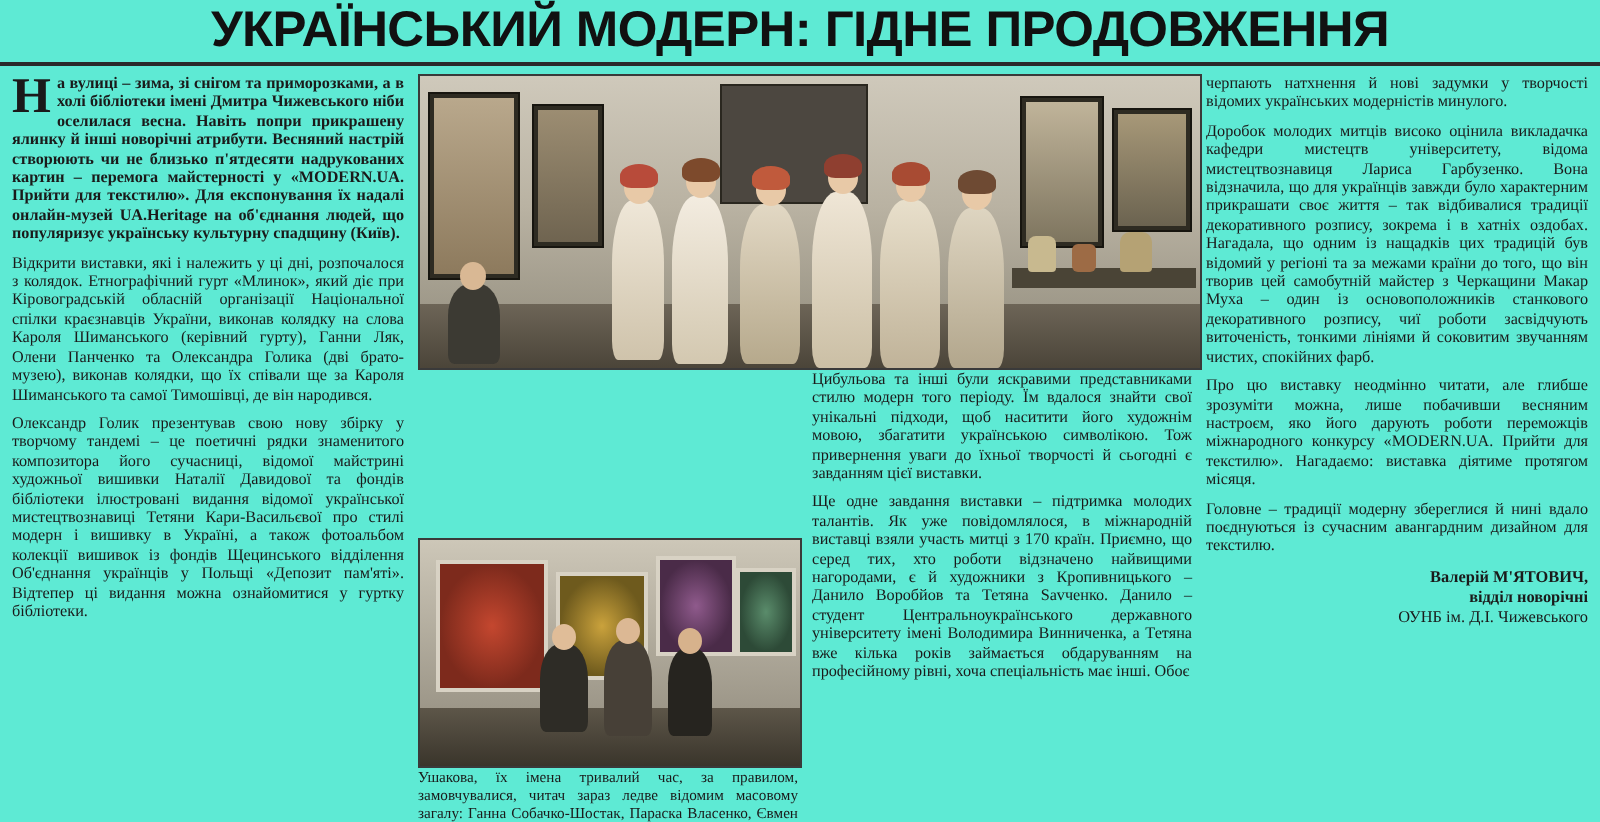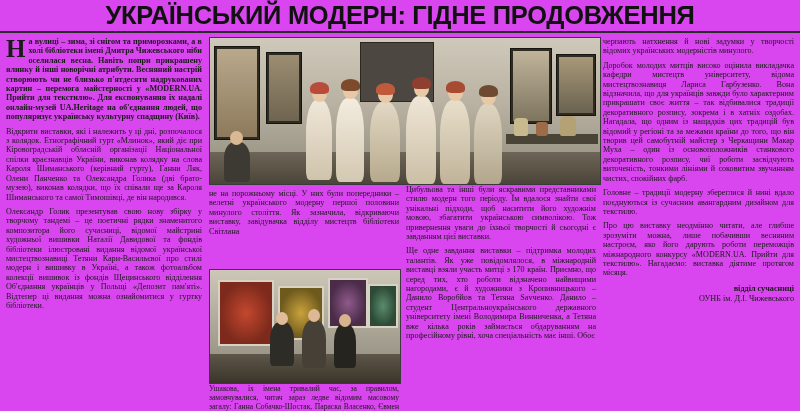--- a/index.html
+++ b/index.html
@@ -6,21 +6,21 @@
   body{
     width:800px;height:411px;
     background:#d9d7d2;
     font-family:"Liberation Serif", serif;
     color:#111;
     overflow:hidden;
   }
   .page{
     position:relative;
     width:800px;height:411px;
-    background:#d946ef;
+    background:#5eead4;
     box-sizing:border-box;
   }
   
   .headline{
     position:absolute;
     left:0;top:0;
     width:800px;
     height:32px;
     text-align:center;
     font-family:"Liberation Sans", sans-serif;
@@ -119,39 +119,37 @@
 
     <div class="col c1">
       <p class="lede">
         <span class="dropcap">Н</span>
         <span>а вулиці – зима, зі снігом та приморозками, а в холі бібліотеки імені Дмитра Чижевського ніби оселилася весна. Навіть попри прикрашену ялинку й інші новорічні атрибути. Весняний настрій створюють чи не близько п'ятдесяти надрукованих картин – перемога майстерності у «MODERN.UA. Прийти для текстилю». Для експонування їх надалі онлайн-музей UA.Heritage на об'єднання людей, що популяризує українську культурну спадщину (Київ).</span>
       </p>
       <p>Відкрити виставки, які і належить у ці дні, розпочалося з колядок. Етнографічний гурт «Млинок», який діє при Кіровоградській обласній організації Національної спілки краєзнавців України, виконав колядку на слова Кароля Шиманського (керівний гурту), Ганни Ляк, Олени Панченко та Олександра Голика (дві брато-музею), виконав колядки, що їх співали ще за Кароля Шиманського та самої Тимошівці, де він народився.</p>
       <p>Олександр Голик презентував свою нову збірку у творчому тандемі – це поетичні рядки знаменитого композитора його сучасниці, відомої майстрині художньої вишивки Наталії Давидової та фондів бібліотеки ілюстровані видання відомої української мистецтвознавиці Тетяни Кари-Васильєвої про стилі модерн і вишивку в Україні, а також фотоальбом колекції вишивок із фондів Щецинського відділення Об'єднання українців у Польщі «Депозит пам'яті». Відтепер ці видання можна ознайомитися у гуртку бібліотеки.</p>
     </div>
 
-    <div class="col c2" style="top:152px;">
-      <p>не на порожньому місці. У них були попередники – велетні українського модерну першої половини минулого століття. Як зазначила, відкриваючи виставку, завідувачка відділу мистецтв бібліотеки Світлана</p>
-    </div>
     <div class="col c2 cap" style="top:348px;">
       <span>Ушакова, їх імена тривалий час, за правилом, замовчувалися, читач зараз ледве відомим масовому загалу: Ганна Собачко-Шостак, Параска Власенко, Євмен Пшеченко, Василь Довгошия, Глікерія</span>
     </div>
 
     <div class="col c3" style="top:148px;">
       <p>Цибульова та інші були яскравими представниками стилю модерн того періоду. Їм вдалося знайти свої унікальні підходи, щоб наситити його художнім мовою, збагатити українською символікою. Тож привернення уваги до їхньої творчості й сьогодні є завданням цієї виставки.</p>
       <p>Ще одне завдання виставки – підтримка молодих талантів. Як уже повідомлялося, в міжнародній виставці взяли участь митці з 170 країн. Приємно, що серед тих, хто роботи відзначено найвищими нагородами, є й художники з Кропивницького – Данило Воробйов та Тетяна Savченко. Данило – студент Центральноукраїнського державного університету імені Володимира Винниченка, а Тетяна вже кілька років займається обдаруванням на професійному рівні, хоча спеціальність має інші. Обоє</p>
     </div>
 
     <div class="col c4">
       <p>черпають натхнення й нові задумки у творчості відомих українських модерністів минулого.</p>
       <p>Доробок молодих митців високо оцінила викладачка кафедри мистецтв університету, відома мистецтвознавиця Лариса Гарбузенко. Вона відзначила, що для українців завжди було характерним прикрашати своє життя – так відбивалися традиції декоративного розпису, зокрема і в хатніх оздобах. Нагадала, що одним із нащадків цих традицій був відомий у регіоні та за межами країни до того, що він творив цей самобутній майстер з Черкащини Макар Муха – один із основоположників станкового декоративного розпису, чиї роботи засвідчують виточеність, тонкими лініями й соковитим звучанням чистих, спокійних фарб.</p>
+      <p>Про цю виставку неодмінно читати, але глибше зрозуміти можна, лише побачивши весняним настроєм, яко його дарують роботи переможців міжнародного конкурсу «MODERN.UA. Прийти для текстилю». Нагадаємо: виставка діятиме протягом місяця.</p>
       <p>Головне – традиції модерну збереглися й нині вдало поєднуються із сучасним авангардним дизайном для текстилю.</p>
-      <p>Про цю виставку неодмінно читати, але глибше зрозуміти можна, лише побачивши весняним настроєм, яко його дарують роботи переможців міжнародного конкурсу «MODERN.UA. Прийти для текстилю». Нагадаємо: виставка діятиме протягом місяця.</p>
       <div class="sign">
-        <div>відділ сучасниці</div>
+        <div>Валерій М'ЯТОВИЧ,</div>
+        <div>відділ новорічні</div>
         <div class="dept">ОУНБ ім. Д.І. Чижевського</div>
       </div>
     </div>
 
     <div class="photo" id="photo-exhibit-hall">
       <div class="inner">
         <div class="wall"></div>
         <div class="floor"></div>
 
         <div class="frame" style="left:4px;top:8px;width:44px;height:92px;">

